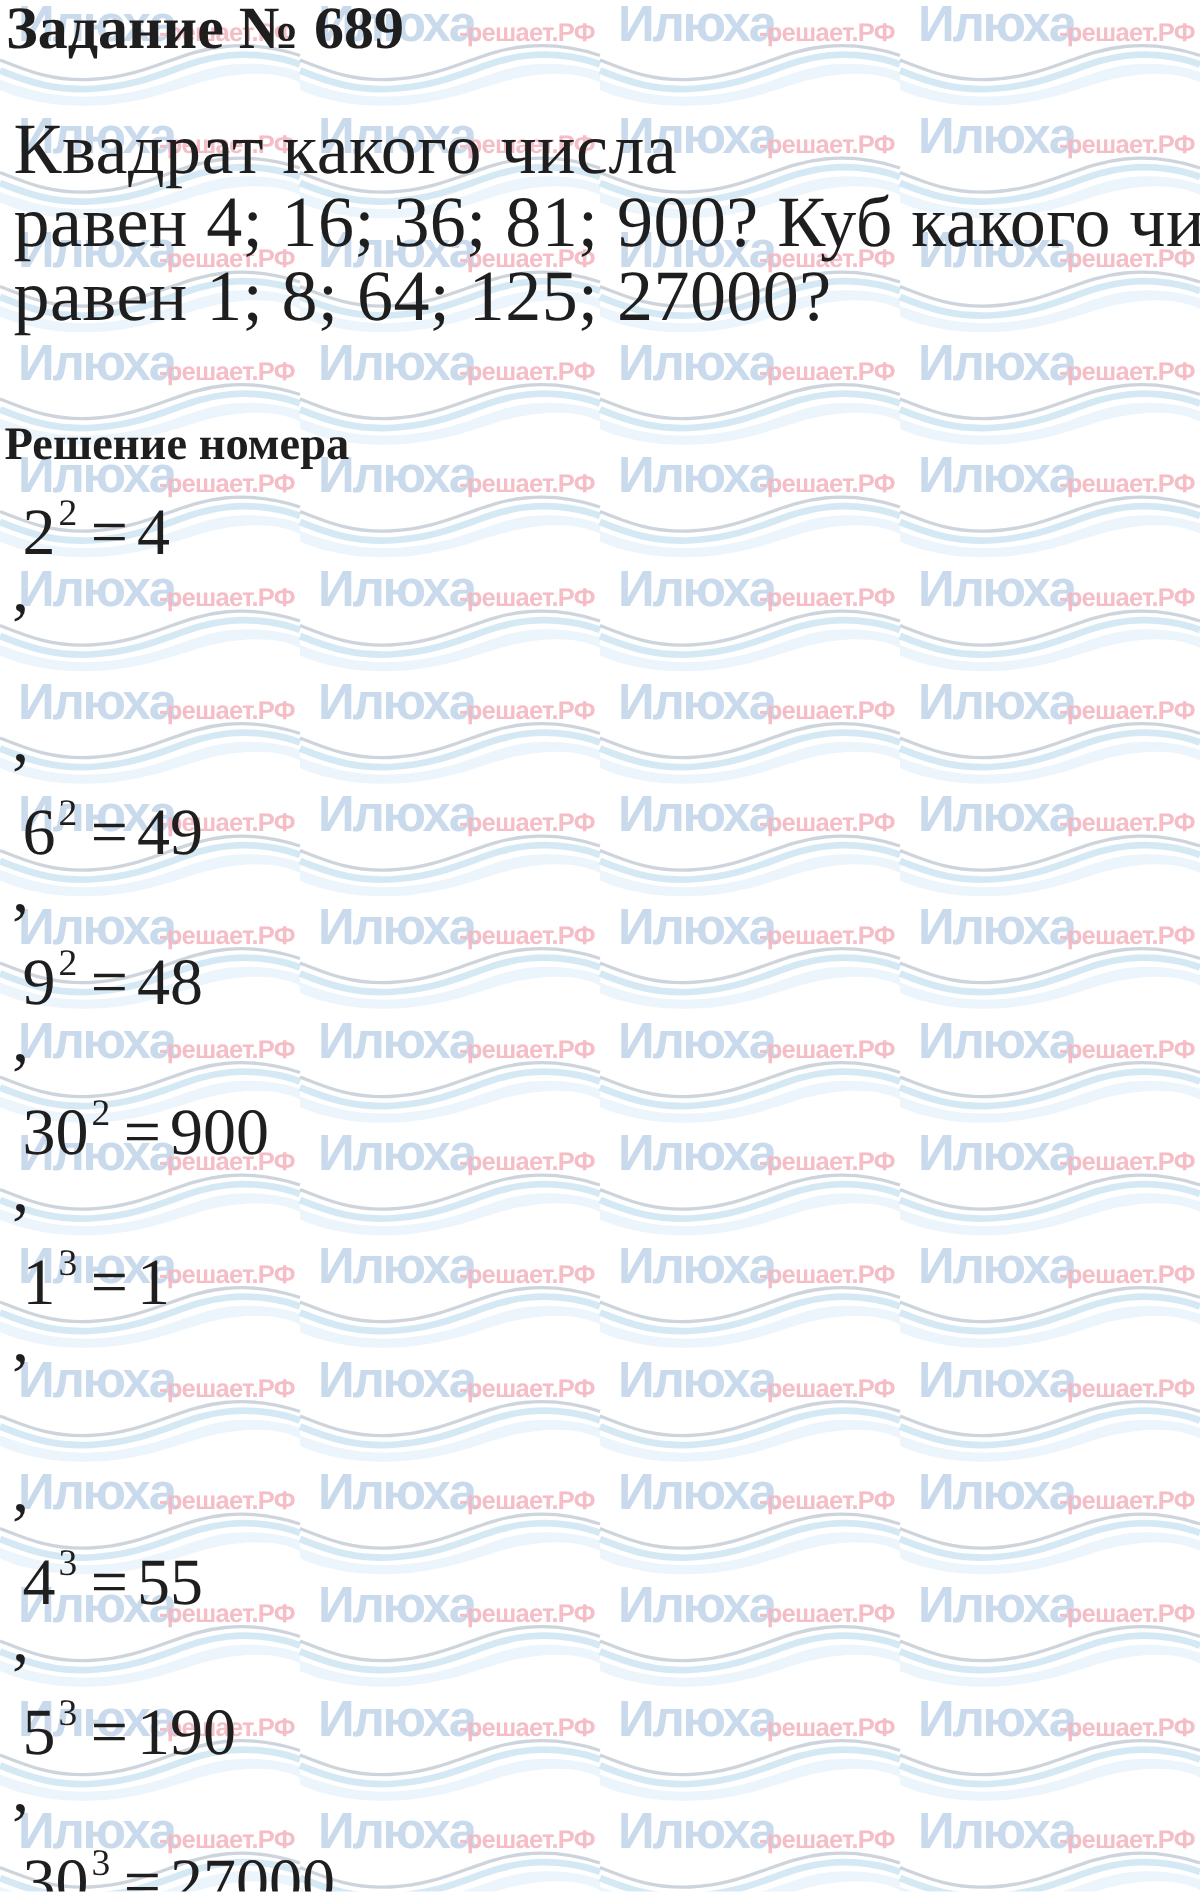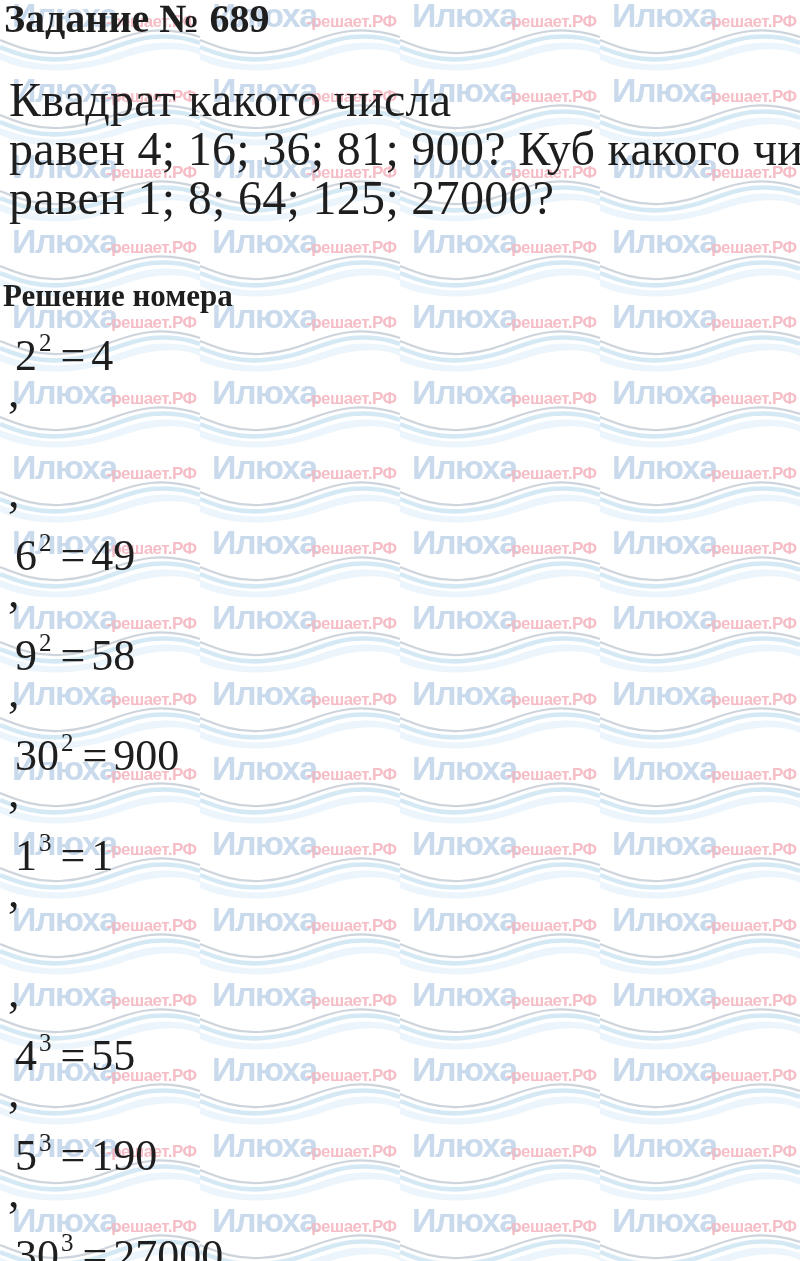--- a/index.html
+++ b/index.html
@@ -559,21 +559,21 @@
     <div class="eq-comma">,</div>
   </div>
       <div class="eq-item">
     <div class="eq-comma">,</div>
   </div>
       <div class="eq-item">
     <div class="eq-line"><span>6</span><span class="eq-exp">2</span><span class="eq-sign">=</span><span>49</span></div>
     <div class="eq-comma">,</div>
   </div>
       <div class="eq-item">
-    <div class="eq-line"><span>9</span><span class="eq-exp">2</span><span class="eq-sign">=</span><span>58</span></div>
+    <div class="eq-line"><span>9</span><span class="eq-exp">2</span><span class="eq-sign">=</span><span>48</span></div>
     <div class="eq-comma">,</div>
   </div>
       <div class="eq-item">
     <div class="eq-line"><span>30</span><span class="eq-exp">2</span><span class="eq-sign">=</span><span>900</span></div>
     <div class="eq-comma">,</div>
   </div>
       <div class="eq-item">
     <div class="eq-line"><span>1</span><span class="eq-exp">3</span><span class="eq-sign">=</span><span>1</span></div>
     <div class="eq-comma">,</div>
   </div>

